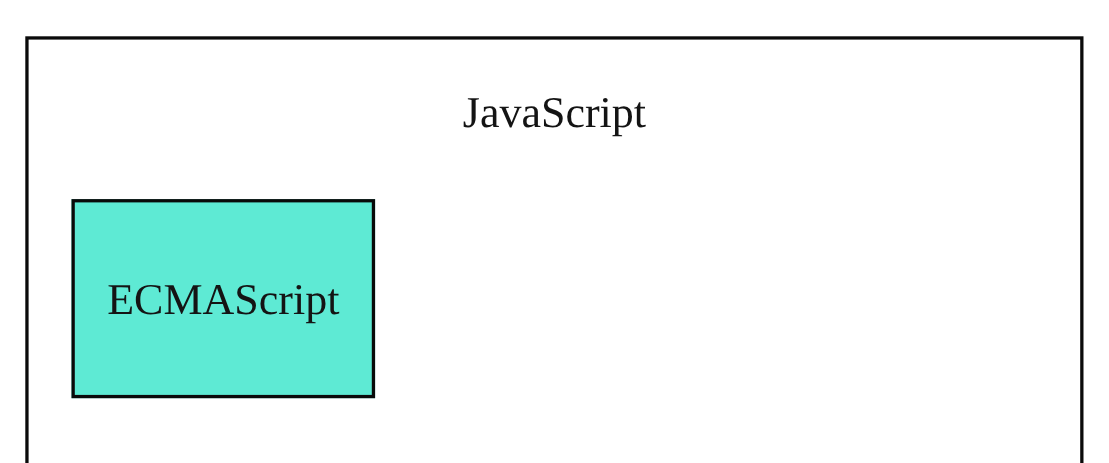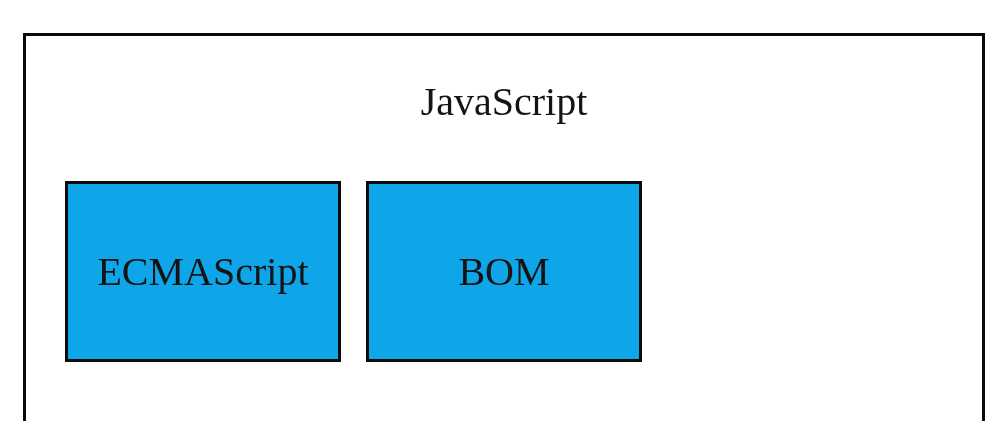--- a/index.html
+++ b/index.html
@@ -41,33 +41,32 @@
     left: 39px;
     top: 145px;
     display: flex;
     gap: 25px;
   }
   .inner-box {
     width: 276px;
     height: 181px;
     border: 3px solid #0a0a0a;
     box-sizing: border-box;
-    background: #0ea5e9;
+    background: #5eead4;
     display: flex;
     align-items: center;
     justify-content: center;
     font-size: 40px;
     line-height: 40px;
     white-space: nowrap;
   }
 </style>
 </head>
 <body>
 
 <div class="canvas">
   <div class="outer-box">
     <div class="diagram-title">JavaScript</div>
     <div class="inner-row">
       <div class="inner-box">ECMAScript</div>
-      <div class="inner-box">BOM</div>
     </div>
   </div>
 </div>
 
 </body></html>

